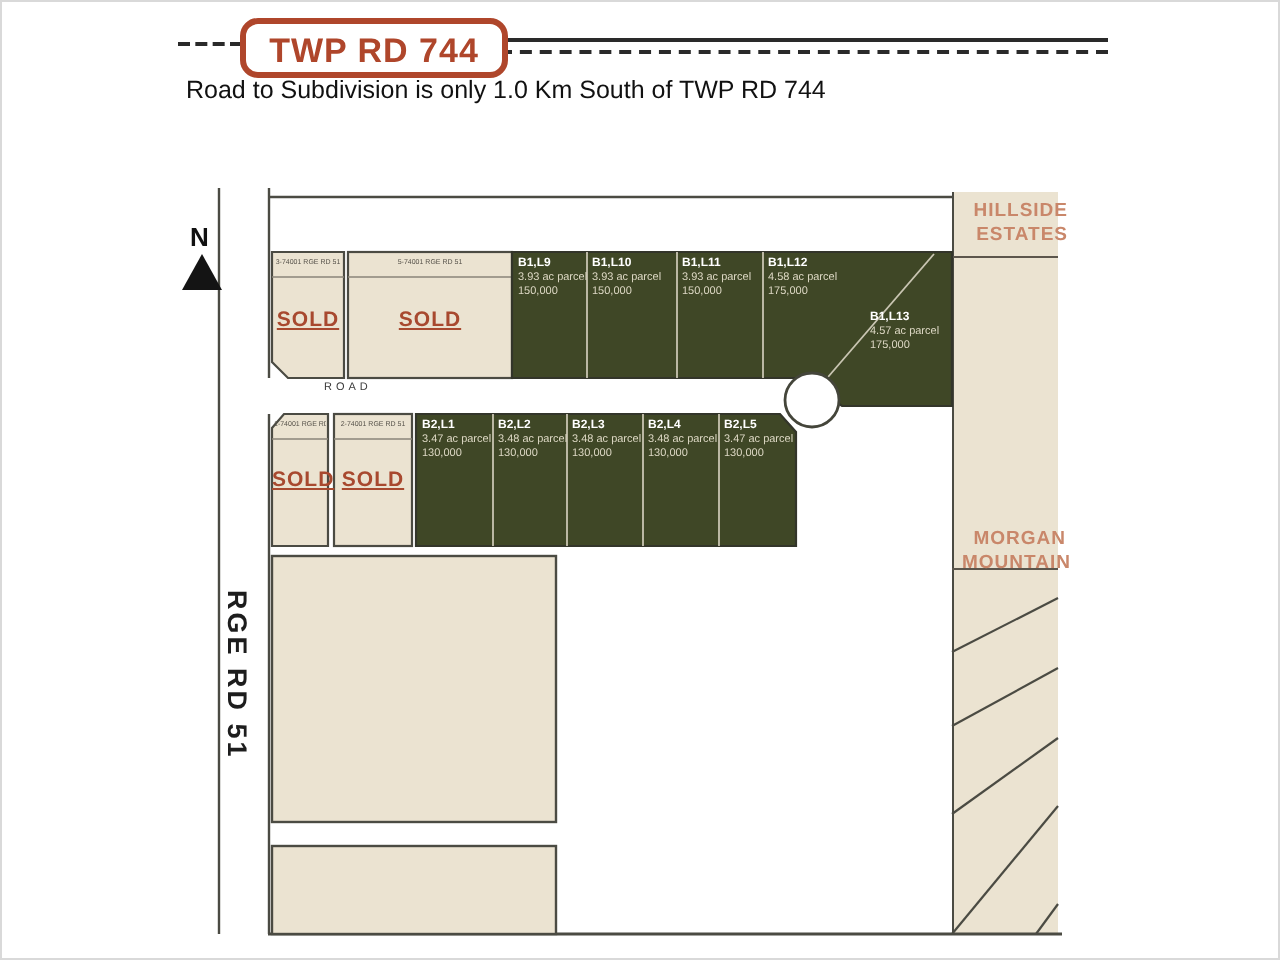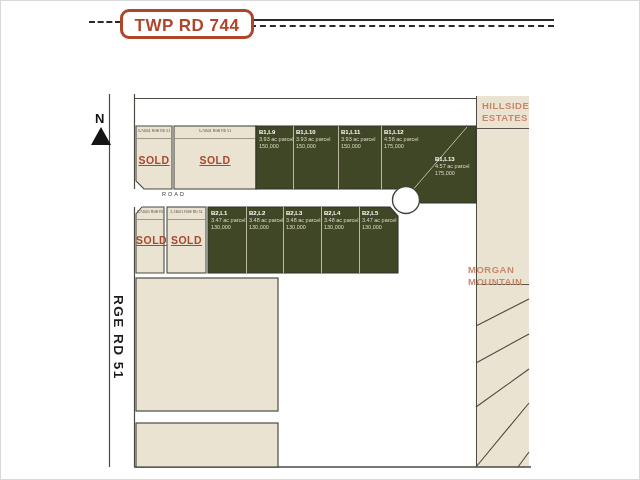--- a/index.html
+++ b/index.html
@@ -44,36 +44,37 @@
   }
   .addr{
     position:absolute;font-size:3.5px;color:#56524a;text-align:center;
     white-space:nowrap;overflow:hidden;
   }
   .lotlbl{position:absolute;color:#ffffff;font-size:5.5px;line-height:6.8px;}
   .lotlbl .nm{display:block;font-weight:bold;font-size:6px;color:#fff;}
   .lotlbl .ln{display:block;color:#ddd8c4;}
   .area-label{
     position:absolute;font-weight:bold;font-size:9.5px;line-height:11.5px;
-    letter-spacing:.5px;color:var(--label-tan);width:52px;
+    letter-spacing:.5px;color:var(--label-tan);width:52px;text-align:right;
   }
 </style>
 </head>
 <body>
 
 <div class="canvas">
 
   <div class="hline dashed" style="left:88px;top:20px;width:32px;"></div>
   <div class="hline solid" style="left:249px;top:18px;width:304px;"></div>
   <div class="hline dashed" style="left:249px;top:24px;width:304px;"></div>
   <div class="badge">
     <span>TWP RD 744</span>
   </div>
 
   <div class="subtitle">
+    <div>Road to Subdivision is only 1.0 Km South of TWP RD 744</div>
   </div>
 
   <svg width="640" height="480" style="position:absolute;left:0;top:0;">
 
     <rect x="475" y="95" width="53" height="371" fill="var(--lot-beige)"></rect>
     <line x1="475.5" y1="95" x2="475.5" y2="466" stroke="#4B4B43" stroke-width="1"></line>
     <line x1="475" y1="127.5" x2="528" y2="127.5" stroke="#5c564c" stroke-width="1"></line>
     <line x1="475" y1="283.5" x2="528" y2="283.5" stroke="#5c564c" stroke-width="1"></line>
     <g stroke="#4B4B43" stroke-width="1.1">
       <line x1="475" y1="325" x2="528" y2="298"></line>
@@ -183,15 +184,15 @@
     <span class="ln">3.48 ac parcel</span>
     <span class="ln">130,000</span>
   </div>
   <div class="lotlbl" style="left:361px;top:209px;">
     <span class="nm">B2,L5</span>
     <span class="ln">3.47 ac parcel</span>
     <span class="ln">130,000</span>
   </div>
 
   <div class="area-label" style="left:481px;top:99px;">HILLSIDE ESTATES</div>
-  <div class="area-label" style="left:467px;top:263px;">MORGAN MOUNTAIN</div>
+  <div class="area-label" style="left:480px;top:263px;">MORGAN MOUNTAIN</div>
 
 </div>
 
 </body></html>

